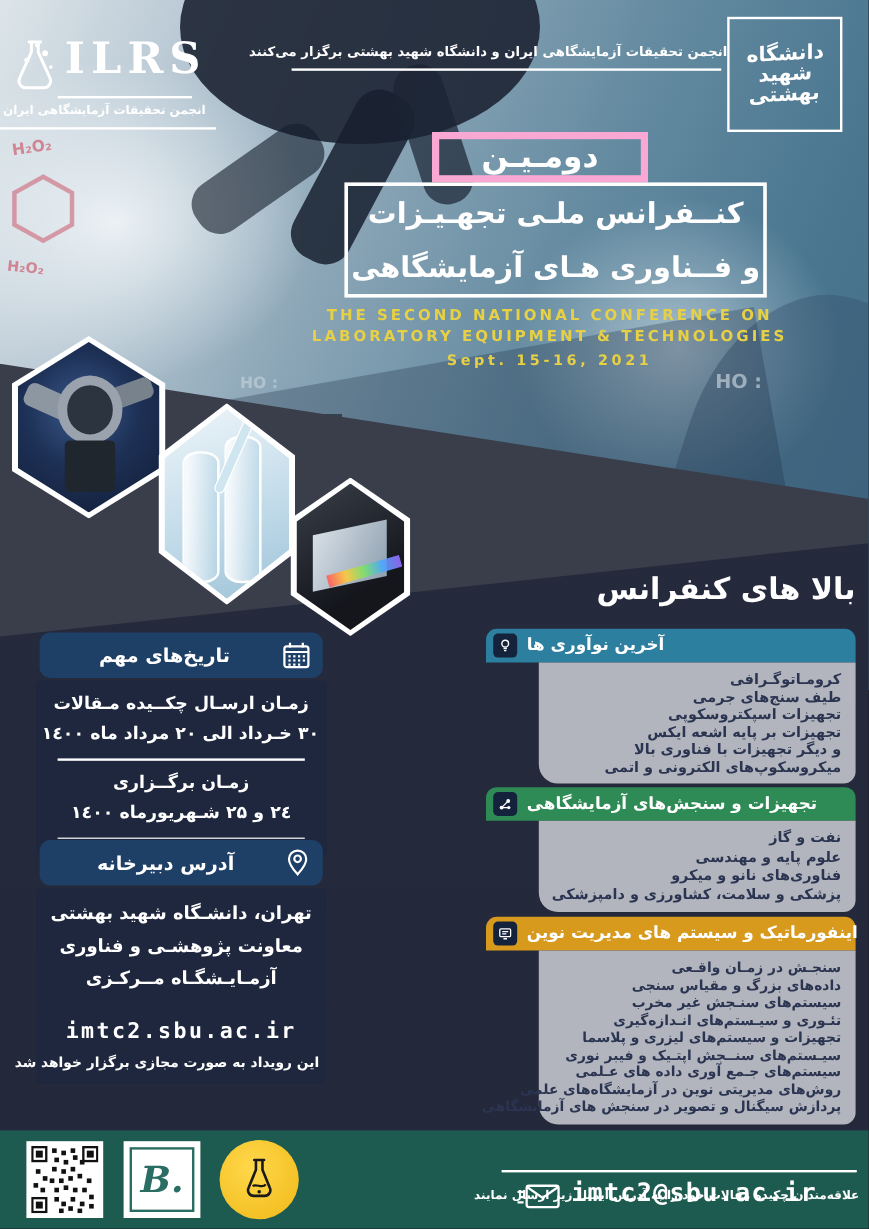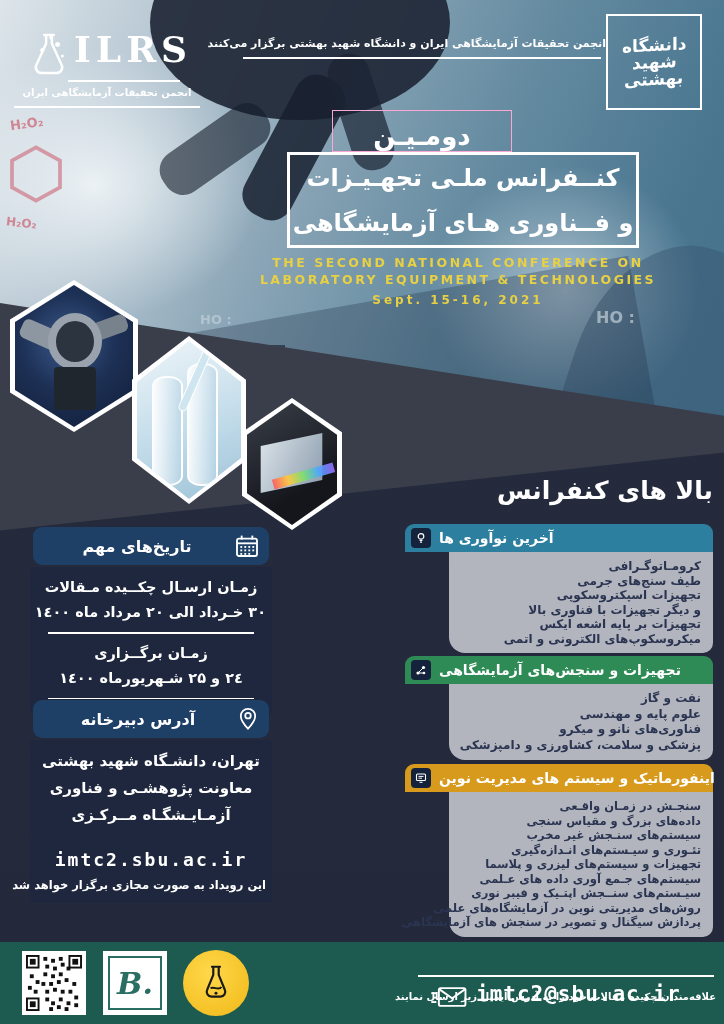--- a/index.html
+++ b/index.html
@@ -48,35 +48,35 @@
   .tube2{left:48%;top:14%;width:30%;height:78%;}
   .pipette{position:absolute;left:52%;top:2%;width:9%;height:44%;background:#cfe6f0;border:1.5px solid #fff;border-radius:6px;transform:rotate(24deg);}
   #hex3{left:242px;top:398px;width:100px;height:132px;}
   #hex3 .hex-in{background:linear-gradient(150deg,#3a3f49 0%,#14161c 70%);}
   .prism{position:absolute;left:14%;top:30%;width:70%;height:38%;transform:rotate(-12deg) skewX(-12deg);
     background:linear-gradient(120deg,#d7dfe6 0%,#8fa0b0 100%);}
   .rainbow{position:absolute;left:28%;top:56%;width:70%;height:8%;transform:rotate(-16deg);opacity:.9;
     background:linear-gradient(90deg,#ff5a5a,#ffc83c,#7ce06a,#4aa8ff,#9a6cff);}
 
   
-  .ilrs{position:absolute;left:28px;top:28px;width:230px;height:96px;color:#fff;}
+  .ilrs{position:absolute;left:8px;top:28px;width:230px;height:96px;color:#fff;}
   .ilrs-acronym{position:absolute;left:46px;top:0;font-family:"DejaVu Serif",serif;font-weight:bold;font-size:36px;letter-spacing:5px;}
   .ilrs-flask{position:absolute;left:0;top:2px;}
   .ilrs-u1{position:absolute;left:40px;top:52px;width:112px;height:2px;background:#fff;}
   .ilrs-sub{position:absolute;left:-14px;top:59px;width:186px;text-align:center;font-size:10px;font-weight:bold;direction:rtl;white-space:nowrap;}
   .ilrs-u2{position:absolute;left:-14px;top:78px;width:186px;height:2px;background:#fff;}
   .banner-text{position:absolute;left:234px;top:37px;width:372px;text-align:center;font-size:11px;font-weight:bold;color:#fff;direction:rtl;white-space:nowrap;}
   .banner-line{position:absolute;left:243px;top:57px;width:358px;height:2px;background:#fff;}
   .sbu{position:absolute;left:606px;top:14px;width:96px;height:96px;border:2.5px solid #fff;
     display:flex;flex-direction:column;align-items:center;justify-content:center;color:#fff;}
   .sbu div{font-size:17px;font-weight:bold;line-height:1.0;transform:skewY(-3deg);}
 
   
-  .title-box1{position:absolute;left:332px;top:110px;width:180px;height:42px;border:1px solid #f9a8d4;
-    display:flex;align-items:flex-end;justify-content:center;}
+  .title-box1{position:absolute;left:360px;top:110px;width:180px;height:42px;border:6px solid #f9a8d4;
+    display:flex;align-items:flex-start;justify-content:center;}
   .title-box1 span{color:#fff;font-size:26px;font-weight:bold;direction:rtl;white-space:nowrap;}
   .title-box2{position:absolute;left:287px;top:152px;width:352px;height:96px;border:3px solid #fff;padding-top:1px;}
   .title-fa{color:#fff;font-size:24px;font-weight:bold;direction:rtl;text-align:center;line-height:45px;white-space:nowrap;}
   .title-en{position:absolute;left:258px;top:254px;width:400px;text-align:center;color:#e7d044;}
   .en-line{font-size:12.5px;font-weight:bold;letter-spacing:2.5px;line-height:17px;white-space:nowrap;}
   .en-date{font-size:12px;font-weight:bold;letter-spacing:3px;margin-top:5px;}
 
   
   .lbox{position:absolute;left:30px;width:242px;}
   .lbox-header{height:38px;margin:0 3px;background:#1e3f66;border-radius:9px;
@@ -271,22 +271,22 @@
           <line x1="4.6" y1="8.4" x2="7.4" y2="8.4" stroke="#fff" stroke-width="1.2"></line>
           <line x1="5" y1="10.2" x2="7" y2="10.2" stroke="#fff" stroke-width="1.2"></line>
         </svg>
       </span>
       <span class="topic-title">آخرین نوآوری ها</span>
     </div>
     <div class="topic-body">
       <div class="topic-item">کرومـاتوگـرافی</div>
       <div class="topic-item">طیف سنج‌های جرمی</div>
       <div class="topic-item">تجهیزات اسپکتروسکوپی</div>
+      <div class="topic-item">تجهیزات بر پایه اشعه ایکس</div>
       <div class="topic-item">و دیگر تجهیزات با فناوری بالا</div>
-      <div class="topic-item">تجهیزات بر پایه اشعه ایکس</div>
       <div class="topic-item">میکروسکوپ‌های الکترونی و اتمی</div>
     </div>
   </div>
 
   <div class="topic-box" id="topics-2">
     <div class="topic-header">
       <span class="topic-ic">
         <svg width="12" height="12" viewBox="0 0 12 12">
           <line x1="3" y1="9" x2="8.5" y2="3.5" stroke="#fff" stroke-width="1"></line>
           <line x1="3" y1="9" x2="9" y2="9" stroke="#fff" stroke-width="1"></line>
@@ -316,22 +316,22 @@
         </svg>
       </span>
       <span class="topic-title">اینفورماتیک و سیستم های مدیریت نوین</span>
     </div>
     <div class="topic-body">
       <div class="topic-item">سنجـش در زمـان واقـعی</div>
       <div class="topic-item">داده‌های بزرگ و مقیاس سنجی</div>
       <div class="topic-item">سیستم‌های سنـجش غیر مخرب</div>
       <div class="topic-item">تئـوری و سیـستم‌های انـدازه‌گیری</div>
       <div class="topic-item">تجهیزات و سیستم‌های لیزری و پلاسما</div>
+      <div class="topic-item">سیـستم‌های سنــجش اپتـیک و فیبر نوری</div>
       <div class="topic-item">سیستم‌های جـمع آوری داده های عـلمی</div>
-      <div class="topic-item">سیـستم‌های سنــجش اپتـیک و فیبر نوری</div>
       <div class="topic-item">روش‌های مدیریتی نوین در آزمایشگاه‌های علمی</div>
       <div class="topic-item">پردازش سیگنال و تصویر در سنجش های آزمایشگاهی</div>
     </div>
   </div>
 
   <div class="footer">
     <div class="qr">
       <svg width="56" height="56" viewBox="0 0 29 29">
         <g fill="#111">
           <rect x="0" y="0" width="7" height="7"></rect>

